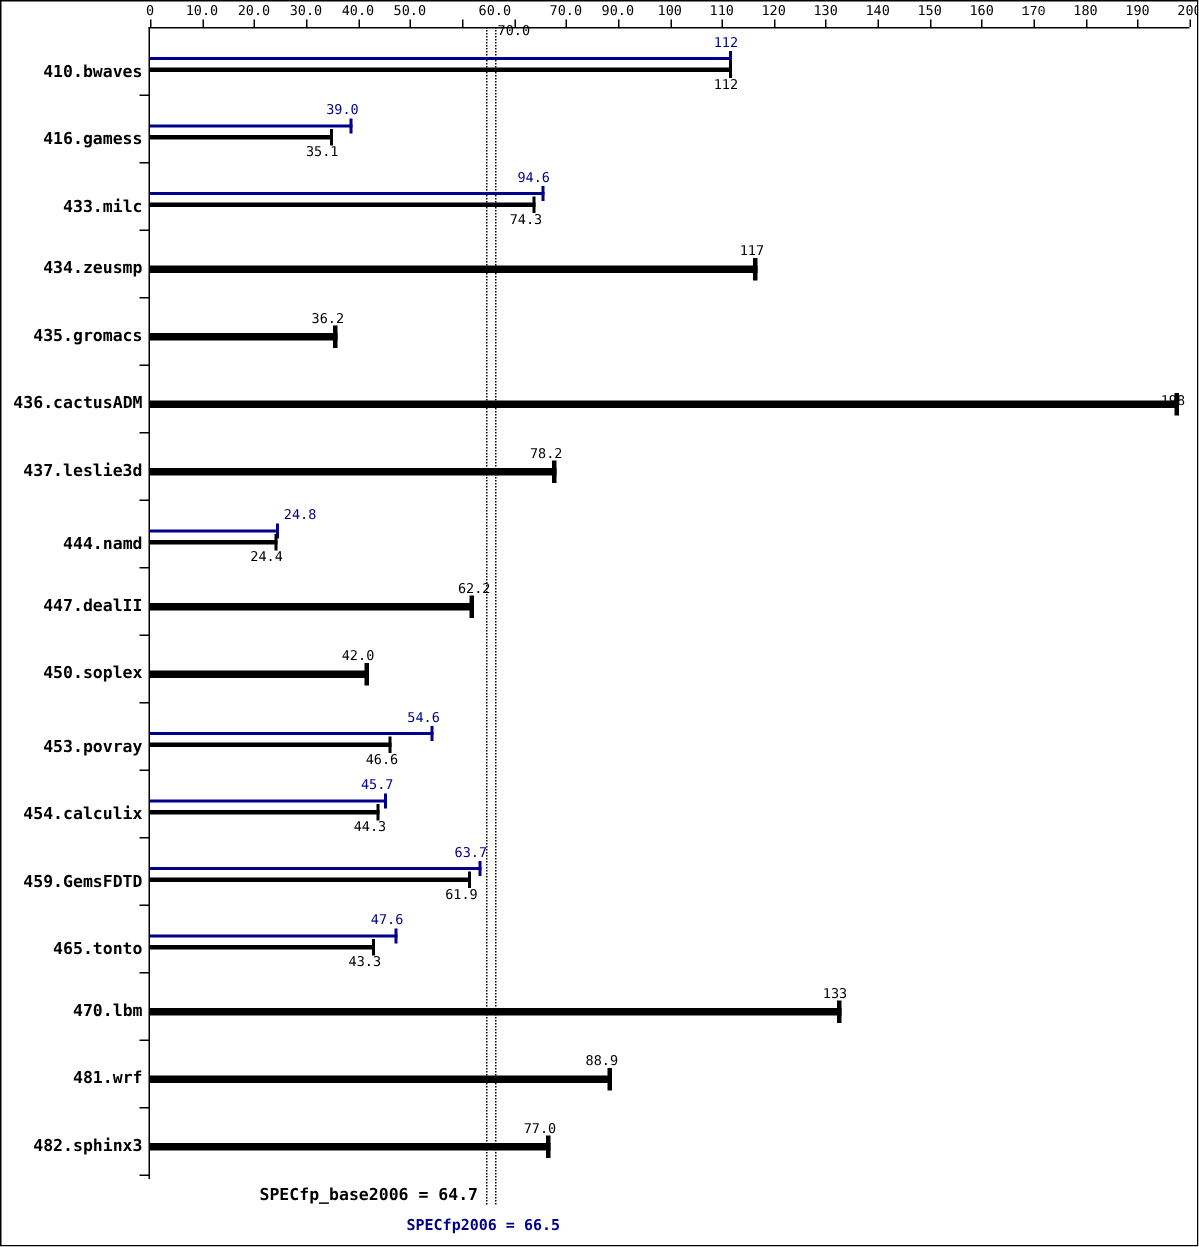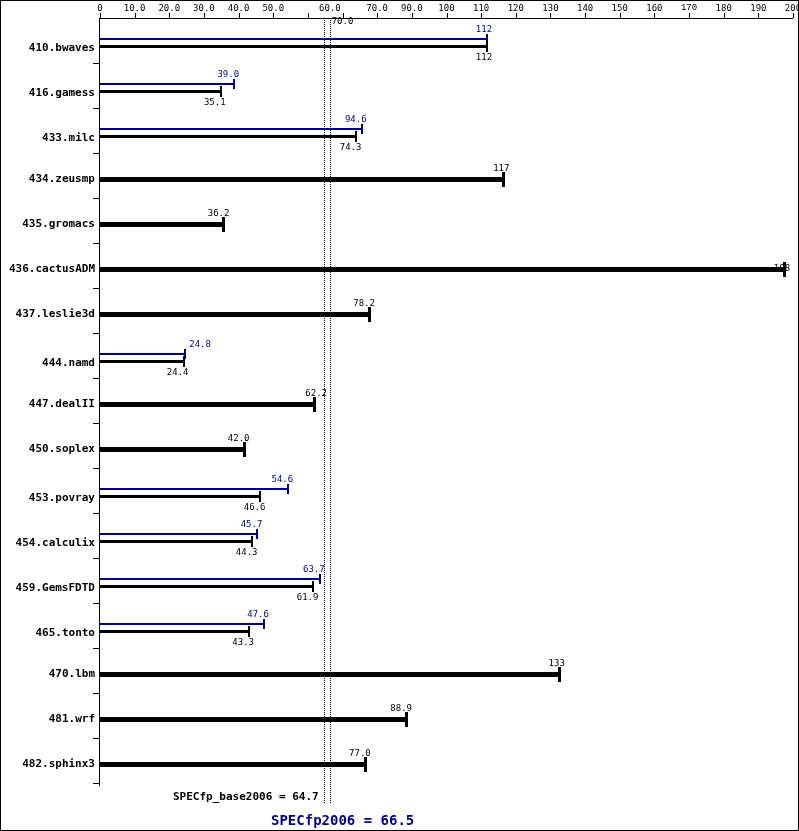--- a/index.html
+++ b/index.html
@@ -121,21 +121,21 @@
   
   .footer-base {
     position: absolute;
     font-size: 11px;
     font-weight: bold;
     color: #000000;
     white-space: nowrap;
   }
   .footer-peak {
     position: absolute;
-    font-size: 14px;
+    font-size: 10px;
     font-weight: bold;
     color: #00008b;
     white-space: nowrap;
   }
 </style>
 </head>
 <body>
 
 <div id="page">
 

